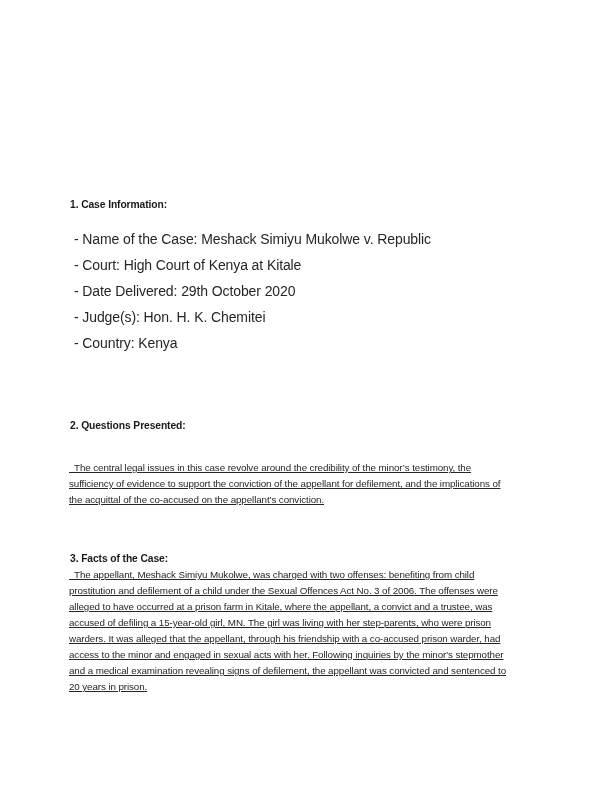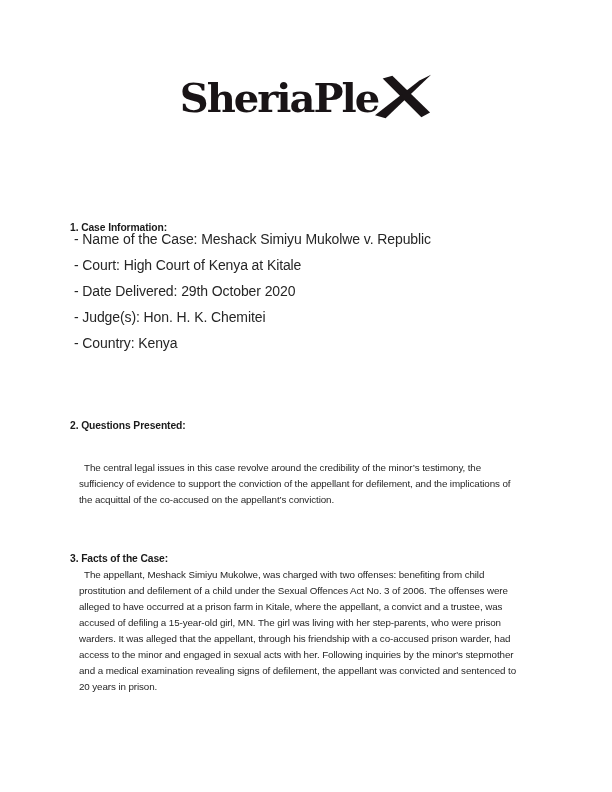--- a/index.html
+++ b/index.html
@@ -59,61 +59,55 @@
   
   .section-heading {
     position: absolute;
     left: 70px;
     font-size: 10.3px;
     font-weight: 700;
     color: #1a1a1a;
     letter-spacing: -0.1px;
     white-space: pre;
   }
-  .h-1 { top: 222px; }
+  .h-1 { top: 199px; }
   .h-2 { top: 420px; }
   .h-3 { top: 542px; margin-top: 11px; }
 
   
   .case-info-list {
     position: absolute;
     top: 226px;
     left: 74px;
   }
   .case-info-item {
     line-height: 26px;
     font-size: 14px;
     letter-spacing: -0.1px;
     white-space: pre;
   }
 
   
   .para {
     position: absolute;
-    left: 79px;
+    left: 69px;
     font-size: 9.8px;
     line-height: 16px;
     letter-spacing: -0.1px;
     white-space: pre;
+    text-decoration: underline;
   }
   .para-2 { top: 460px; }
   .para-3 { top: 567px; }
 </style>
 </head>
 <body>
 
 <div class="page">
 
-  <div class="logo-row">
-    <span class="logo-text">SheriaPle</span>
-    <svg class="logo-x" viewBox="0 0 60 46" aria-hidden="true">
-      <path d="M9 5 L19 2 L58 40 L49 45 Z" fill="#191416"></path>
-      <path d="M1 43 L47 7 L59 1 L12 46 Z" fill="#191416"></path>
-    </svg>
-  </div>
 
 
   <div class="section-heading h-1">1. Case Information:</div>
 
   <div class="case-info-list">
     <div class="case-info-item">- Name of the Case: Meshack Simiyu Mukolwe v. Republic</div>
     <div class="case-info-item">- Court: High Court of Kenya at Kitale</div>
     <div class="case-info-item">- Date Delivered: 29th October 2020</div>
     <div class="case-info-item">- Judge(s): Hon. H. K. Chemitei</div>
     <div class="case-info-item">- Country: Kenya</div>

